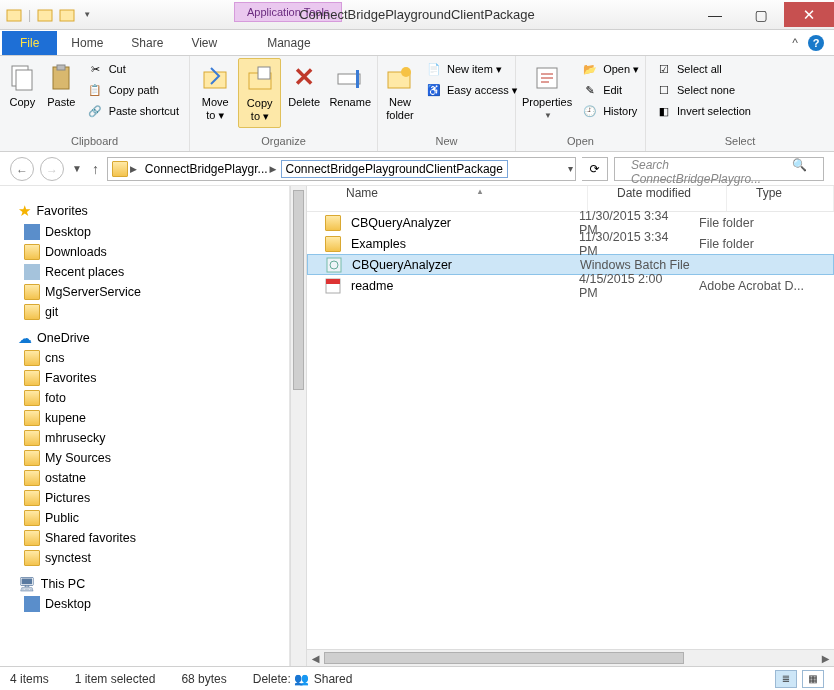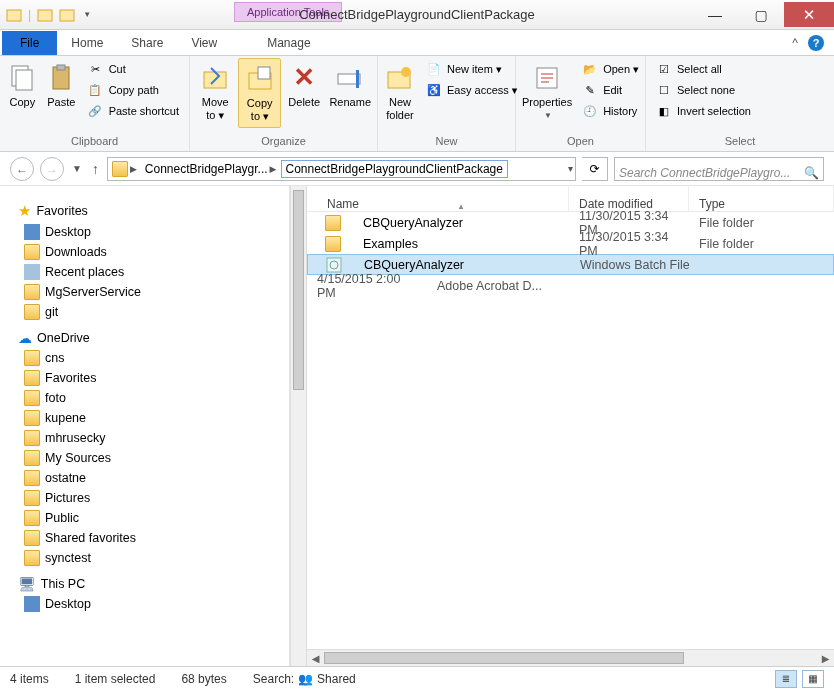--- a/index.html
+++ b/index.html
@@ -6,21 +6,21 @@
 body { width:834px; height:690px; background:#fff; font-size:12px; color:#000; overflow:hidden; }
 .titlebar { height:30px; background:linear-gradient(#fdfdfd,#eee); display:flex; align-items:center; border-bottom:1px solid #d0d0d0; position:relative; }
 .qat { display:flex; align-items:center; gap:6px; padding:0 6px; }
 .qat-icon { width:16px; height:16px; }
 .ctx-tab { position:absolute; left:234px; top:2px; background:#eac8ef; border:1px solid #d69bdb; font-size:11px; padding:3px 12px; color:#6b2b80; }
 .title-text { position:absolute; left:50%; transform:translateX(-50%); font-size:13px; color:#333; }
 .winbtns { margin-left:auto; display:flex; height:25px; }
 .winbtn { width:46px; display:flex; align-items:center; justify-content:center; font-size:14px; color:#333; }
 .winbtn.close { background:#c75050; color:#fff; font-size:15px; width:50px; }
 .tabbar { height:26px; background:#fff; display:flex; align-items:end; border-bottom:1px solid #d0d0d0; }
-.file-tab { background:#1e6fd6; color:#000000; padding:5px 18px; font-size:12px; margin-left:2px; }
+.file-tab { background:#1e6fd6; color:#fde047; padding:5px 18px; font-size:12px; margin-left:2px; }
 .tab { padding:5px 14px; font-size:12px; color:#444; }
 .tab.active { border-top:2px solid transparent; }
 .tabbar-right { margin-left:auto; display:flex; gap:10px; padding:0 10px 4px 0; align-items:center; }
 .help-icon { width:16px; height:16px; border-radius:50%; background:#1979ca; color:#fff; display:flex; align-items:center; justify-content:center; font-size:11px; font-weight:bold; }
 .ribbon { height:96px; background:#f5f6f7; border-bottom:1px solid #d0d0d0; display:flex; }
 .rgroup { display:flex; flex-direction:column; border-right:1px solid #e1e1e1; padding:2px 4px; }
 .rgroup-body { flex:1; display:flex; align-items:flex-start; gap:2px; }
 .rgroup-label { font-size:11px; color:#666; text-align:center; padding:2px 0; }
 .bigbtn { display:flex; flex-direction:column; align-items:center; justify-content:flex-start; width:48px; padding:4px 2px; gap:2px; text-align:center; font-size:11px; line-height:1.2; }
 .bigbtn.wide{ width:60px; }
@@ -31,43 +31,43 @@
 .ribbon .hl { background:#fde8a8; border:1px solid #e0c05a; border-radius:2px; }
 .addrbar { height:34px; display:flex; align-items:center; gap:6px; padding:0 10px; border-bottom:1px solid #e5e5e5; }
 .navcircle { width:24px; height:24px; border:1px solid #bbb; border-radius:50%; display:flex; align-items:center; justify-content:center; color:#666; }
 .navcircle.disabled { color:#ccc; }
 .arrowsm { font-size:10px; color:#555; padding:0 2px;}
 .crumb-box { flex:1; height:24px; border:1px solid #b8b8b8; display:flex; align-items:center; overflow:hidden; }
 .crumb-seg { display:flex; align-items:center; font-size:12px; padding:0 4px; gap:2px; white-space:nowrap; }
 .crumb-seg.input { border:1px solid #7aa6da; background:#fff; padding:1px 4px; }
 .crumb-right { margin-left:auto; display:flex; align-items:center; }
 .refresh-box { width:26px; height:24px; border:1px solid #b8b8b8; border-left:none; display:flex; align-items:center; justify-content:center; }
-.search-box { width:210px; height:24px; border:1px solid #b8b8b8; display:flex; align-items:flex-end; padding:0 4px; gap:4px; color:#888; font-size:12px; font-style:italic;}
+.search-box { width:210px; height:24px; border:1px solid #b8b8b8; display:flex; align-items:flex-start; padding:0 16px; gap:4px; color:#888; font-size:12px; font-style:italic;}
 .body-area { display:flex; height:calc(100% - 30px - 26px - 96px - 34px - 24px); }
 .navpane { width:290px; border-right:1px solid #e5e5e5; overflow:hidden; padding:8px 0; }
 .tree-item { display:flex; align-items:center; gap:5px; padding:2px 0 2px 24px; font-size:12.5px; }
 .tree-item.top { padding-left:18px; font-weight:normal; margin-top:6px;}
 .tree-item.child { padding-left:24px; }
 .tr-icon { width:16px; height:16px; }
 .folder-ic { background:linear-gradient(#ffe9a6,#f3c34e); border:1px solid #d9a832; border-radius:1px; }
 .star-ic { color:#f5b301; font-size:15px; }
 .cloud-ic { color:#1078d4; font-size:14px; }
 .pc-ic { color:#5a7aa0; font-size:14px; }
 .content-wrap { flex:1; display:flex; }
 .scrollbar-v { width:17px; background:#f0f0f0; border-left:1px solid #ddd; border-right:1px solid #ddd; position:relative; }
 .scrollbar-v .thumb { position:absolute; top:4px; left:2px; right:2px; height:200px; background:#cfcfcf; border:1px solid #b0b0b0; }
 .listview { flex:1; display:flex; flex-direction:column; }
 .cols { height:26px; display:flex; align-items:center; border-bottom:1px solid #e8e8e8; font-size:12px; color:#444; }
-.col { padding:0 10px; border-right:1px solid #eee; height:100%; display:flex; align-items:flex-end; gap:5px; }
+.col { padding:0 10px; border-right:1px solid #eee; height:100%; display:flex; align-items:flex-start; gap:5px;margin-left:19px; }
 .col.name{ width:262px; padding-left:20px;}
 .col.date{ width:120px;}
 .col.type{ flex:1;}
 .row { height:21px; display:flex; align-items:center; font-size:12.5px; }
 .row .cell{ padding:0 10px; }
-.row .cell.name{ width:262px; display:flex; align-items:center; gap:22px; padding-left:18px;}
+.row .cell.name{ width:262px; display:flex; align-items:center; gap:10px; padding-left:18px;}
 .row .cell.date{ width:120px; color:#555;}
 .row .cell.type{ flex:1; color:#555;}
 .row.selected { background:#cde6f7; border:1px solid #8cc3e9; }
 .file-ic { width:16px; height:16px; }
 .scrollbar-h { height:17px; background:#f0f0f0; border-top:1px solid #ddd; display:flex; align-items:center; }
 .scrollbar-h .arrow { width:17px; text-align:center; color:#666; font-size:10px;}
 .scrollbar-h .track { flex:1; position:relative; height:100%; }
 .scrollbar-h .thumb { position:absolute; left:0; top:2px; bottom:2px; width:360px; background:#cfcfcf; border:1px solid #b0b0b0;}
 .statusbar { height:24px; border-top:1px solid #d0d0d0; display:flex; align-items:center; font-size:12px; padding:0 10px; gap:26px; color:#333; }
 .statusbar .right { margin-left:auto; display:flex; gap:5px;}
@@ -429,20 +429,29 @@
                 <svg width="16" height="16">
                   <rect x="1" y="1" width="14" height="14" fill="#eef3f8" stroke="#7ba"></rect>
                   <circle cx="8" cy="8" r="4" fill="none" stroke="#6a9"></circle>
                 </svg>
               </span>
               <span>CBQueryAnalyzer</span>
             </div>
             <div class="cell type">Windows Batch File</div>
           </div>
           <div class="row">
+            <div class="cell name">
+              <span class="file-ic">
+                <svg width="16" height="16">
+                  <rect x="1" y="1" width="14" height="14" fill="#fff" stroke="#aaa"></rect>
+                  <rect x="1" y="1" width="14" height="5" fill="#d33"></rect>
+                </svg>
+              </span>
+              <span>readme</span>
+            </div>
             <div class="cell date">4/15/2015 2:00 PM</div>
             <div class="cell type">Adobe Acrobat D...</div>
           </div>
         </div>
       <div style="flex:1"></div>
       <div class="scrollbar-h">
         <div class="arrow">◀</div>
         <div class="track">
             <div class="thumb"></div>
           </div>
@@ -450,21 +459,21 @@
       </div>
     </div>
   </div>
 </div>
 
 <div class="statusbar">
   <span>4 items</span>
   <span>1 item selected</span>
   <span>68 bytes</span>
   <span style="display:flex;gap:4px;align-items:center">
-    <span>Search:</span>
+    <span>Delete:</span>
     <span>👥</span>
     <span>Shared</span>
   </span>
   <div class="right">
     <div class="viewbtn active">≣</div>
     <div class="viewbtn">▦</div>
   </div>
 </div>
 
 </body></html>

